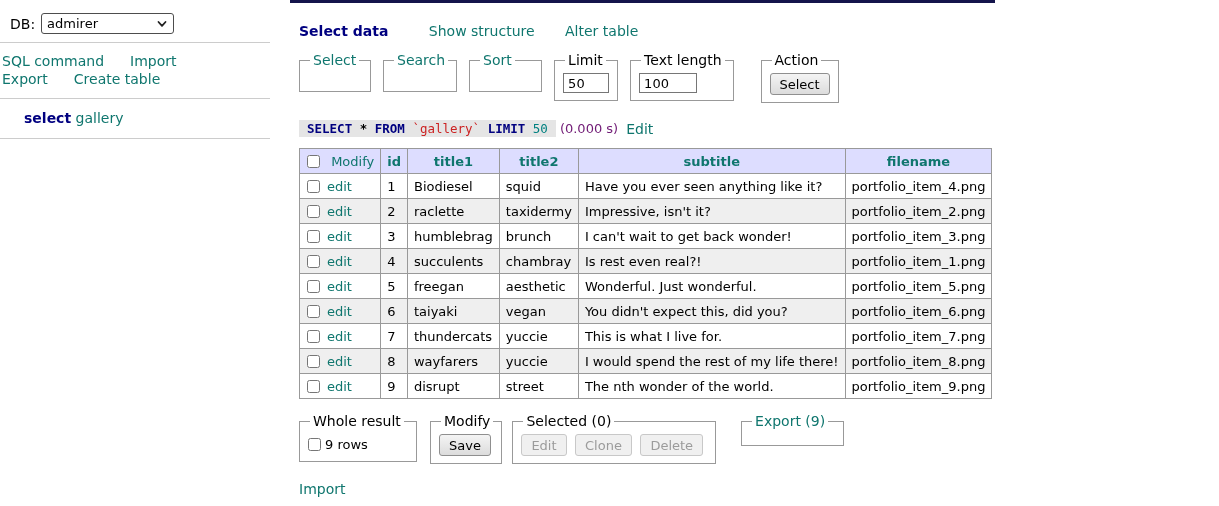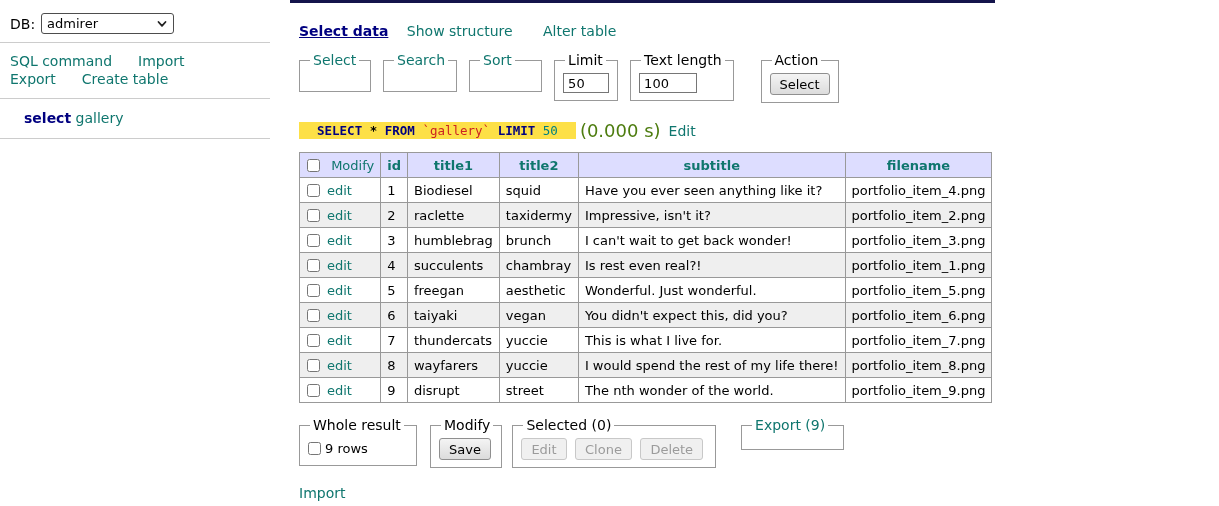--- a/index.html
+++ b/index.html
@@ -12,30 +12,30 @@
 
   
   .sidebar { position: absolute; left: 0; top: 0; width: 270px; }
   .db-row { padding: 13px 10px 8px 10px; display: flex; align-items: center; }
   .db-row .db-label { margin-right: 6px; }
   .fake-select { display: inline-flex; align-items: center; justify-content: space-between;
     width: 133px; height: 21px; border: 1px solid #4d4d4d; border-radius: 3px;
     padding: 0 6px 0 5px; font-size: 13px; background: #fff; cursor: default; }
   .fake-select .chev { width: 10px; height: 10px; flex: none; }
   .sidebar hr { border: 0; border-top: 1px solid #ccc; height: 0; }
-  .side-links { padding: 9px 10px 10px 10px; line-height: 18px; }
+  .side-links { padding: 9px 10px 10px 2px; line-height: 18px; }
   .side-links a { margin-right: 26px; }
   .tables-p { padding: 11px 10px 12px 24px; }
   .bold-navy { font-weight: bold; color: #000080; }
   a, .lnk { color: #0f766e; text-decoration: none; cursor: pointer; }
 
   
   .main { position: absolute; left: 299px; top: 0; width: 720px; }
   .tabs { margin-top: 23px; }
-  .tab-active { font-weight: bold; color: #000080; margin-right: 14px; text-decoration: underline; }
+  .tab-active { font-weight: bold; color: #000080; margin-right: 36px; }
   .tabs a { margin-right: 26px; }
 
   
   .filters { margin-top: 13px; display: flex; align-items: flex-start; }
   fieldset { border: 1px solid #999; margin: 0 12px 0 0; padding: 3px 8px 7px 8px; }
   legend { padding: 0 3px; margin-left: 2px; font-size: 14px; }
   .fs-empty .fs-body { height: 13px; }
   .fs-select { width: 72px; }
   .fs-search { width: 74px; }
   .fs-sort   { width: 73px; }
@@ -46,26 +46,26 @@
   .w-len { width: 58px; }
   .btn { font-family: "DejaVu Sans", sans-serif; font-size: 13px; color: #000;
     background: linear-gradient(#f4f4f4, #dcdcdc); border: 1px solid #8f8f8f;
     border-radius: 3px; padding: 2px 9px; height: 22px; margin-top: 2px; cursor: pointer; }
   .btn-disabled { color: #9b9b9b; background: #f0f0f0; border: 1px solid #c8c8c8;
     border-radius: 3px; font-size: 13px; padding: 2px 9px; height: 22px; font-family: "DejaVu Sans", sans-serif; }
 
   
   .sqlline { margin-top: 17px; display: flex; align-items: center; }
   .sqlcode { font-family: "DejaVu Sans Mono", "Liberation Mono", monospace; font-size: 12.5px;
-    background: #fde047; padding: 1px 18px; }
+    background: #e5e5e5; padding: 1px 8px; }
   .kw { font-weight: bold; color: #000080; }
   .op { font-weight: bold; color: #000; }
   .ident { color: #cc2222; }
   .num { color: #008080; }
-  .time { color: #4d7c0f; font-size: 18px; margin: 0 8px 0 4px; }
+  .time { color: #701a75; font-size: 13px; margin: 0 8px 0 4px; }
 
   
   table { border-collapse: collapse; margin-top: 11px; font-size: 13px; }
   th, td { border: 1px solid #999; padding: 3px 6px; height: 25px; white-space: nowrap; }
   thead th { background: #ddddff; }
   thead th a { font-weight: bold; }
   thead th.check-head { text-align: left; font-weight: normal; }
   thead th.check-head a { font-weight: normal; }
   tbody tr.alt td { background: #efefef; }
   td.check-cell input, th.check-head input { margin: 0 7px 0 1px; vertical-align: -2px; }

